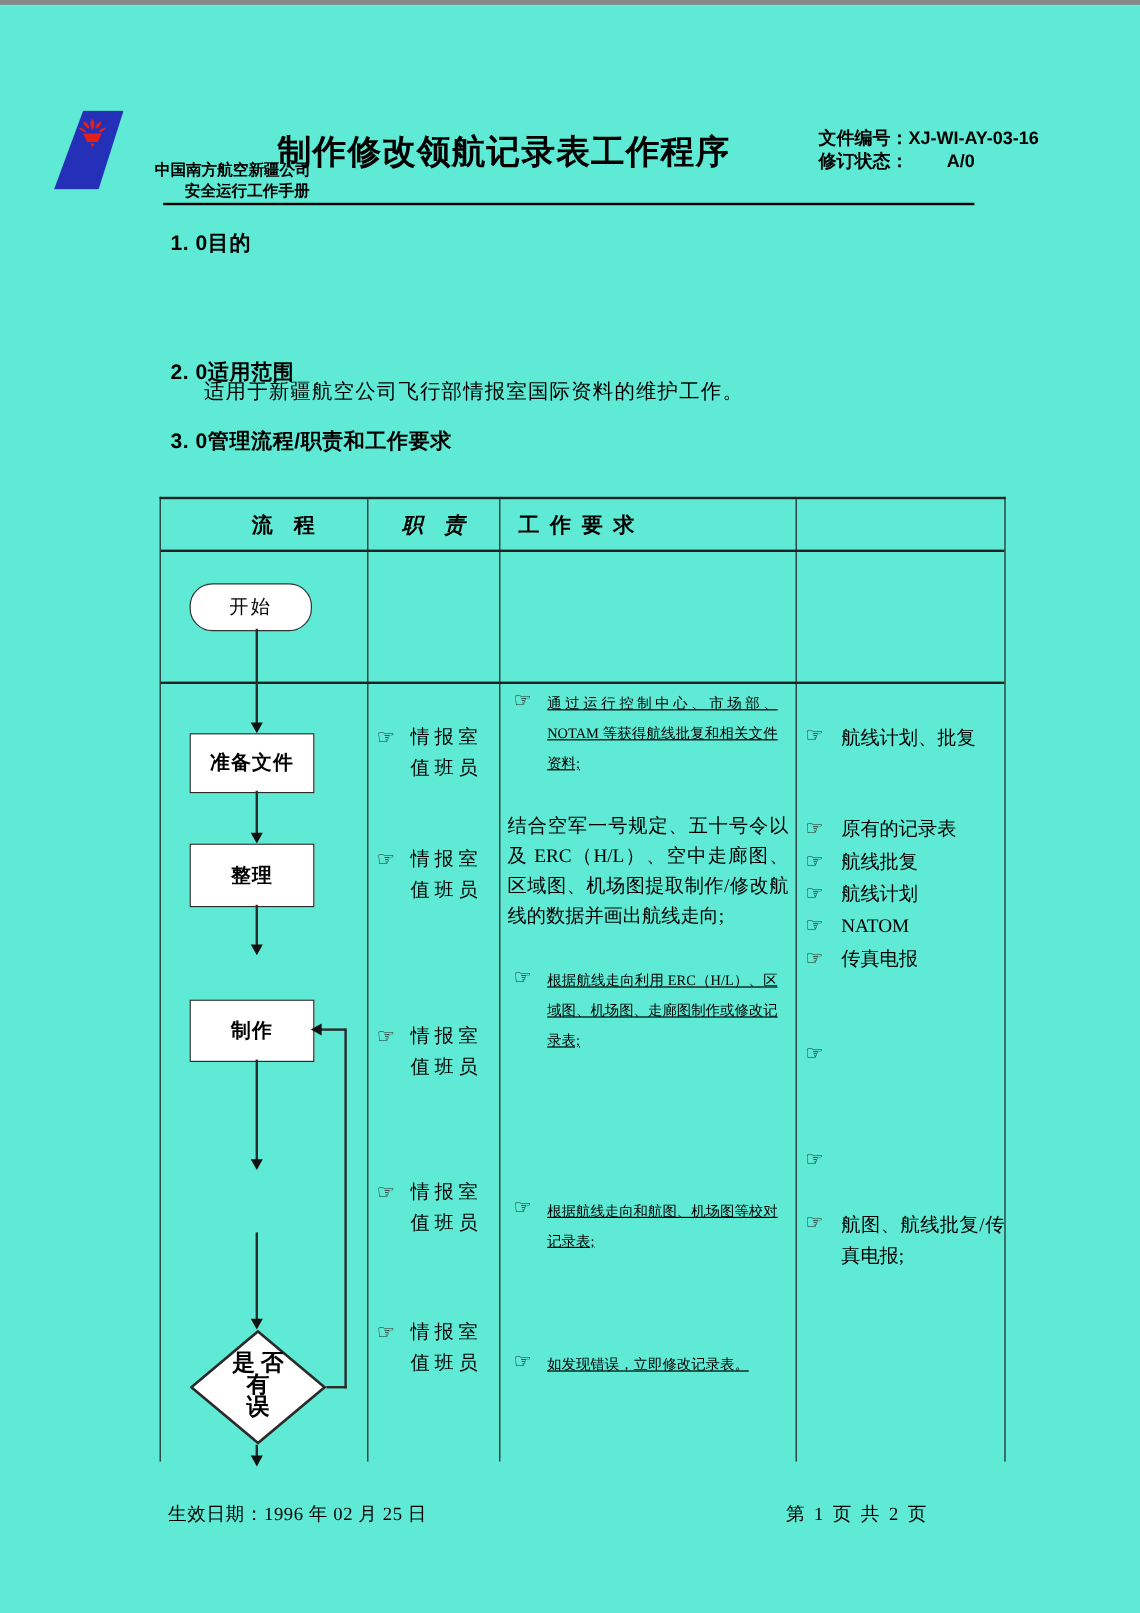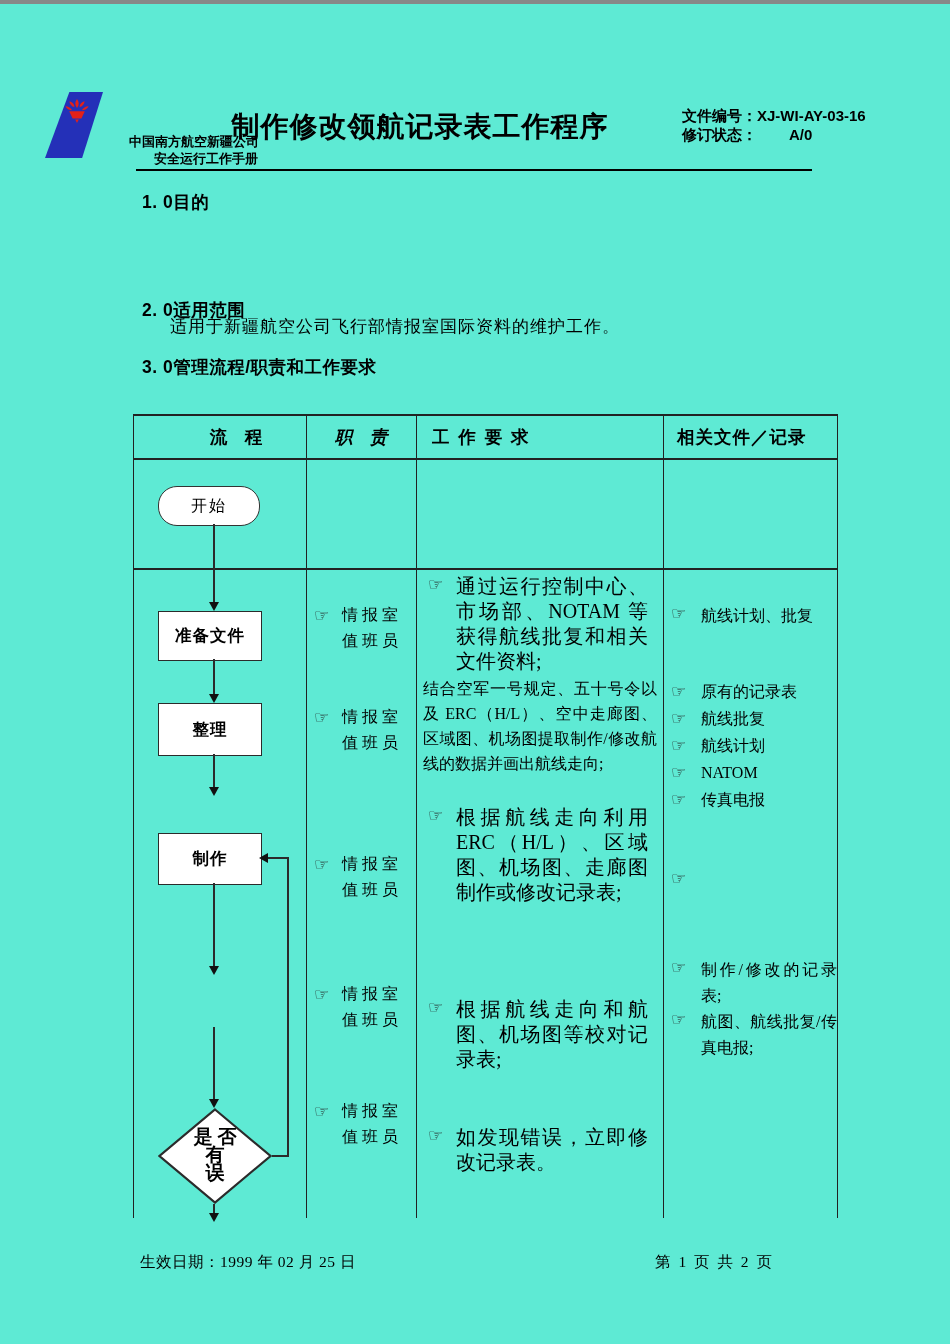--- a/index.html
+++ b/index.html
@@ -43,21 +43,21 @@
   .hseg{position:absolute;height:2px;background:#2b2b2b;}
   .ah-down{position:absolute;width:0;height:0;border-left:5.5px solid transparent;border-right:5.5px solid transparent;border-top:9px solid #111;}
   .ah-left{position:absolute;width:0;height:0;border-top:5.5px solid transparent;border-bottom:5.5px solid transparent;border-right:9px solid #111;}
   .dia-wrap{position:absolute;left:24px;top:692px;width:114px;height:96px;}
   .dia-txt{position:absolute;left:0;top:20px;width:114px;text-align:center;font-size:19px;line-height:18px;font-weight:bold;}
   
   .hand{font-family:"DejaVu Sans",sans-serif;font-size:17px;color:#222;flex:0 0 20px;}
   .duty{position:absolute;left:180px;display:flex;gap:8px;font-size:16px;line-height:26px;}
   .duty .dl{letter-spacing:4px;}
   .req{position:absolute;left:294px;display:flex;gap:8px;}
-  .req .txt{width:192px;font-size:20px;line-height:25px;text-align:justify;text-justify:inter-ideograph;}
+  .req .txt{width:192px;font-size:12px;line-height:25px;text-align:justify;text-justify:inter-ideograph;text-decoration:underline;}
   .para{position:absolute;left:289px;width:234px;font-size:16px;line-height:25px;text-align:justify;}
   .rel{position:absolute;left:537px;display:flex;gap:10px;}
   .rel .txt{width:136px;font-size:16px;line-height:26px;text-align:justify;}
   .rel-list{position:absolute;left:537px;top:262px;}
   .rel-row{display:flex;gap:10px;font-size:16px;line-height:27px;}
   
   .f-eff{left:140px;top:1248px;font-size:15.5px;letter-spacing:.5px;}
   .f-page{left:655px;top:1248px;font-size:15.5px;letter-spacing:2px;}
 </style>
 </head>
@@ -97,21 +97,20 @@
 
     <div class="vline" style="left:172px;"></div>
     <div class="vline" style="left:282px;"></div>
     <div class="vline" style="left:529px;"></div>
     <div class="hline" style="top:42px;"></div>
     <div class="hline" style="top:152px;"></div>
 
     <div class="th th-c sans" style="left:16px;width:172px;">流　程</div>
     <div class="th th-c sans" style="left:172px;width:110px;font-style:italic;">职　责</div>
     <div class="th sans" style="left:298px;width:231px;letter-spacing:2px;">工 作 要 求</div>
-    <div class="th sans" style="left:543px;width:160px;letter-spacing:1px;">相关文件／记录</div>
 
     <div class="oval">
         <span>开始</span>
       </div>
     <div class="vseg" style="left:79px;top:108px;height:79px;"></div>
     <div class="ah-down" style="left:74.5px;top:186px;"></div>
     <div class="fbox" style="top:195px;height:48px;">
         <span>准备文件</span>
       </div>
     <div class="vseg" style="left:79px;top:243px;height:36px;"></div>
@@ -210,24 +209,23 @@
       <div class="rel-row">
           <span class="hand">☞</span>
           <span>传真电报</span>
         </div>
     </div>
     <div class="rel" style="top:452px;">
       <span class="hand">☞</span>
     </div>
     <div class="rel" style="top:541px;">
       <span class="hand">☞</span>
-      <span class="txt">制作/修改的记录表;</span>
     </div>
     <div class="rel" style="top:593px;">
       <span class="hand">☞</span>
       <span class="txt">航图、航线批复/传真电报;</span>
     </div>
   </div>
 
-  <div class="abs f-eff">生效日期：1999 年 02 月 25 日</div>
+  <div class="abs f-eff">生效日期：1996 年 02 月 25 日</div>
   <div class="abs f-page">第 1 页 共 2 页</div>
 
 </div>
 
 </body></html>

